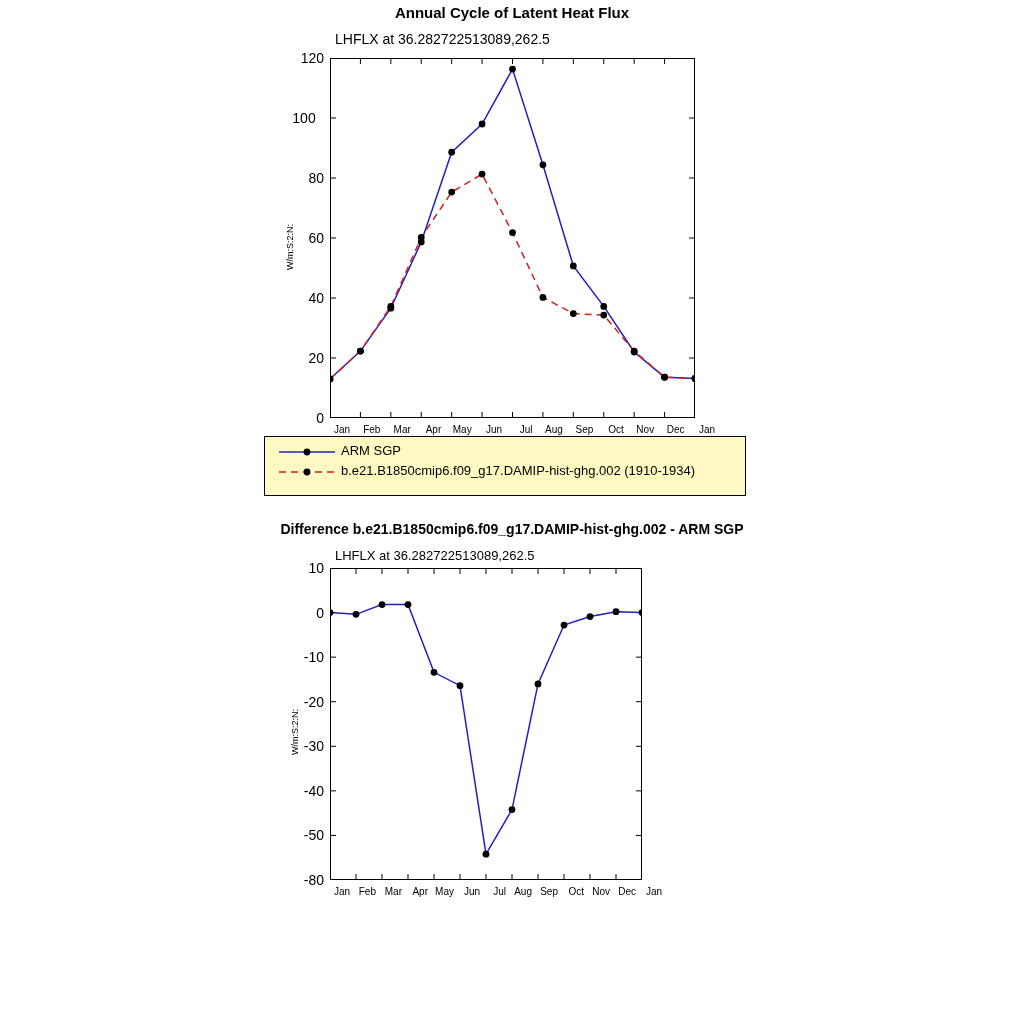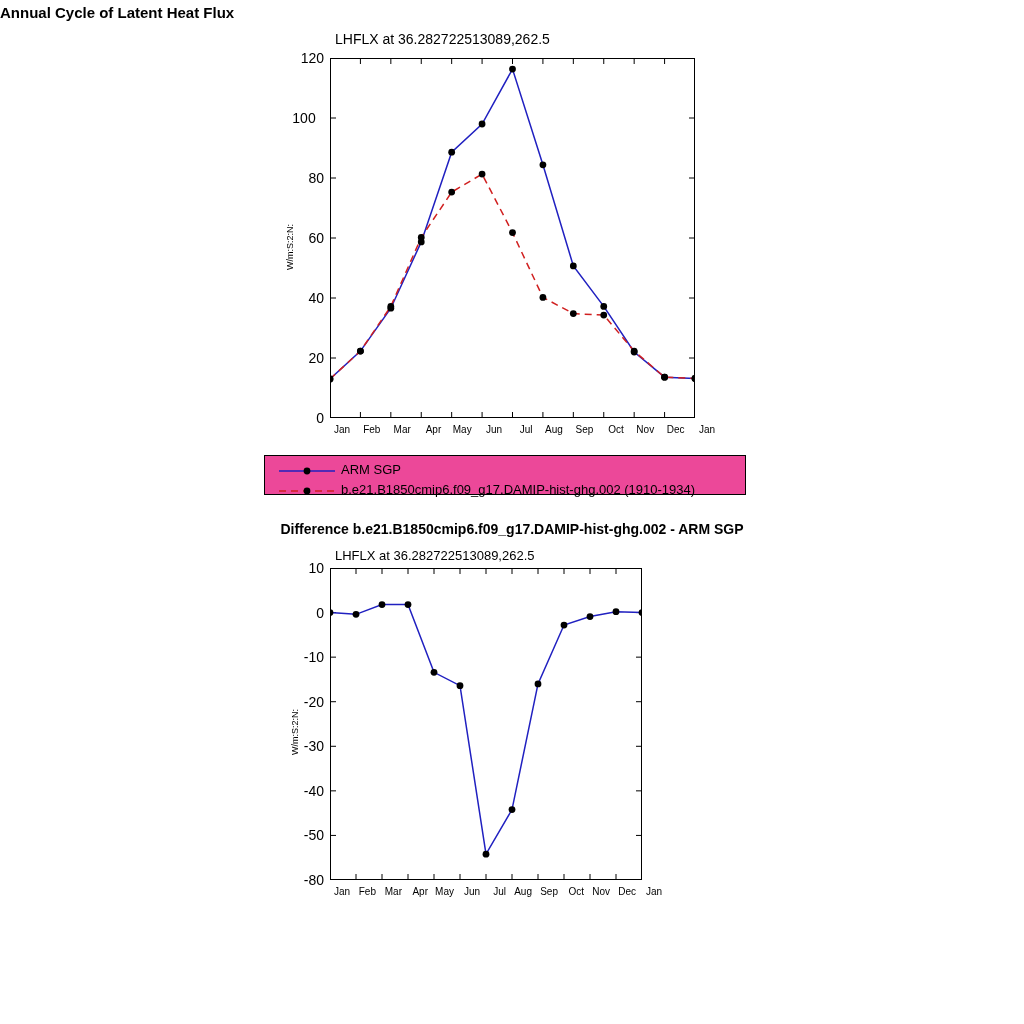--- a/index.html
+++ b/index.html
@@ -18,21 +18,21 @@
   .page {
     position: relative;
     width: 1024px;
     height: 1024px;
   }
   .title-main {
     position: absolute;
     left: 0;
     top: 4px;
     width: 1024px;
-    text-align: left;
+    text-align: center;
     font-size: 15px;
     font-weight: bold;
   }
   .subtitle-1 {
     position: absolute;
     left: 335px;
     top: 31px;
     font-size: 14px;
     font-weight: normal;
   }
@@ -90,26 +90,26 @@
     position: absolute;
     font-size: 10px;
     text-align: right;
     white-space: nowrap;
   }
 
   
   .legend-box {
     position: absolute;
     left: 264px;
-    top: 455px;
+    top: 436px;
     width: 482px;
-    height: 40px;
+    height: 60px;
     border: 1px solid #000;
     box-sizing: border-box;
-    background: #ec4899;
+    background: #fef9c3;
   }
   .legend-row {
     position: absolute;
     left: 0;
     width: 100%;
     height: 22px;
   }
   .legend-label {
     position: absolute;
     left: 76px;

